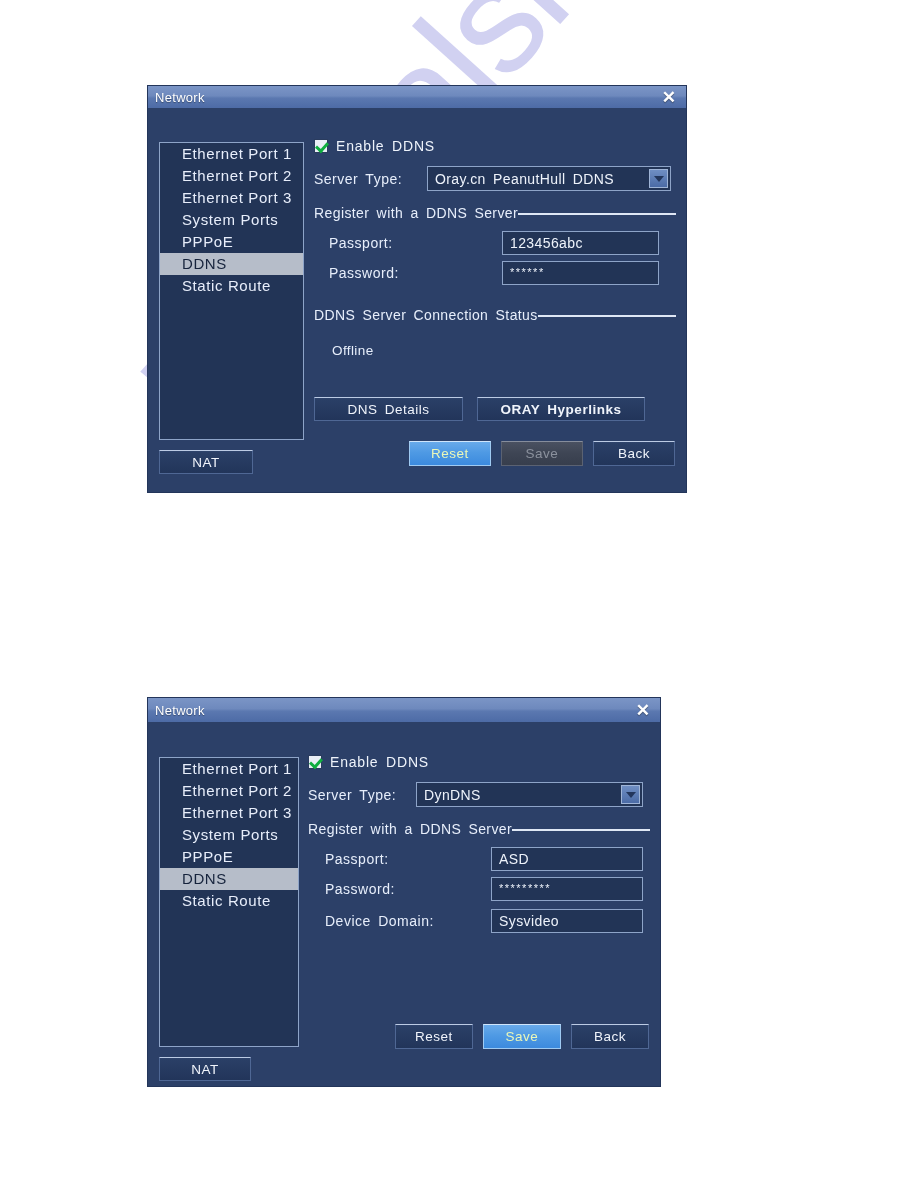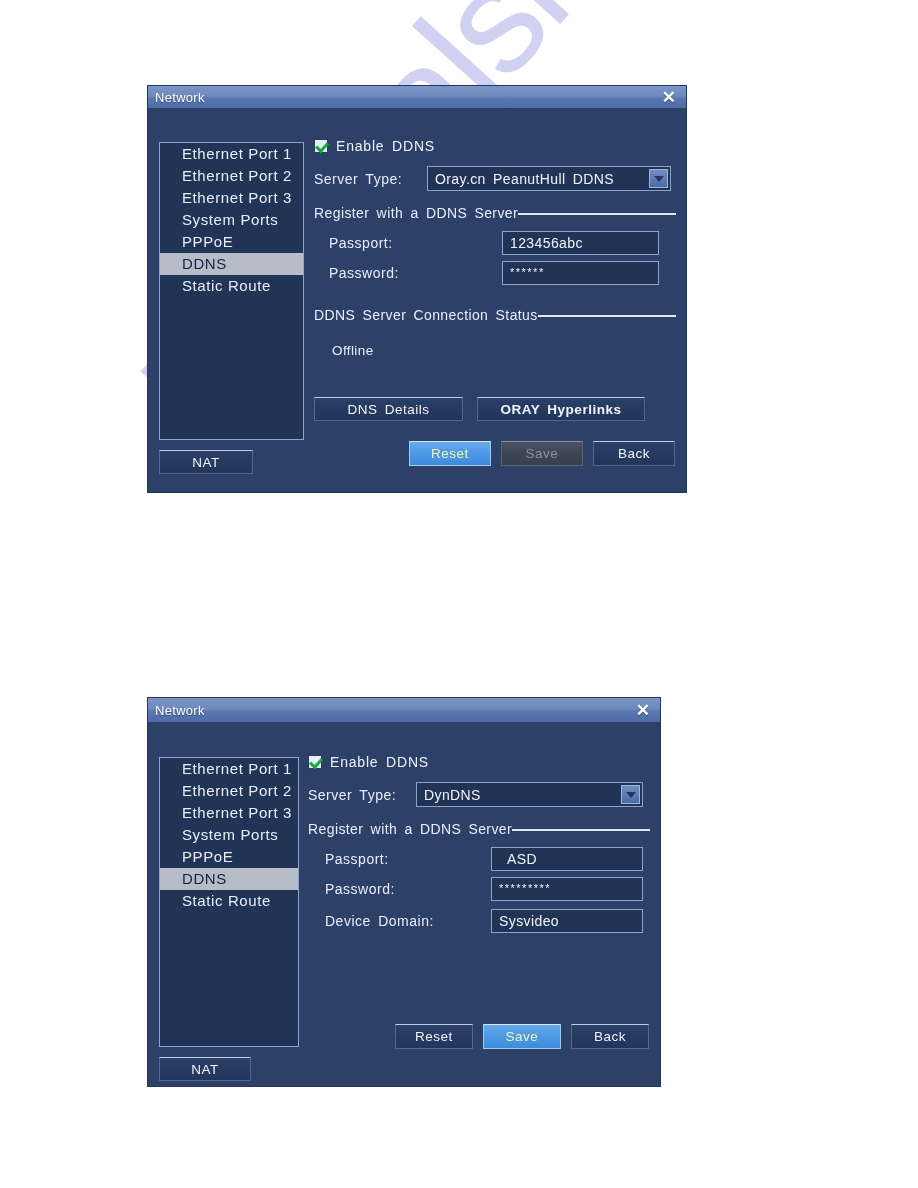--- a/index.html
+++ b/index.html
@@ -404,21 +404,21 @@
         </div>
       </div>
 
       <div class="group-header">
         <span class="group-title">Register with a DDNS Server</span>
         <span class="group-rule"></span>
       </div>
 
       <div class="field-row" style="margin-bottom:6px;">
         <span class="field-label" style="width:183px;padding-left:17px;box-sizing:border-box;">Passport:</span>
-        <div class="input-box" style="width:152px;padding-left:8px;">
+        <div class="input-box" style="width:152px;">
           <span class="input-text">ASD</span>
         </div>
       </div>
 
       <div class="field-row" style="margin-bottom:8px;">
         <span class="field-label" style="width:183px;padding-left:17px;box-sizing:border-box;">Password:</span>
         <div class="input-box" style="width:152px;">
           <span class="input-text masked">*********</span>
         </div>
       </div>

